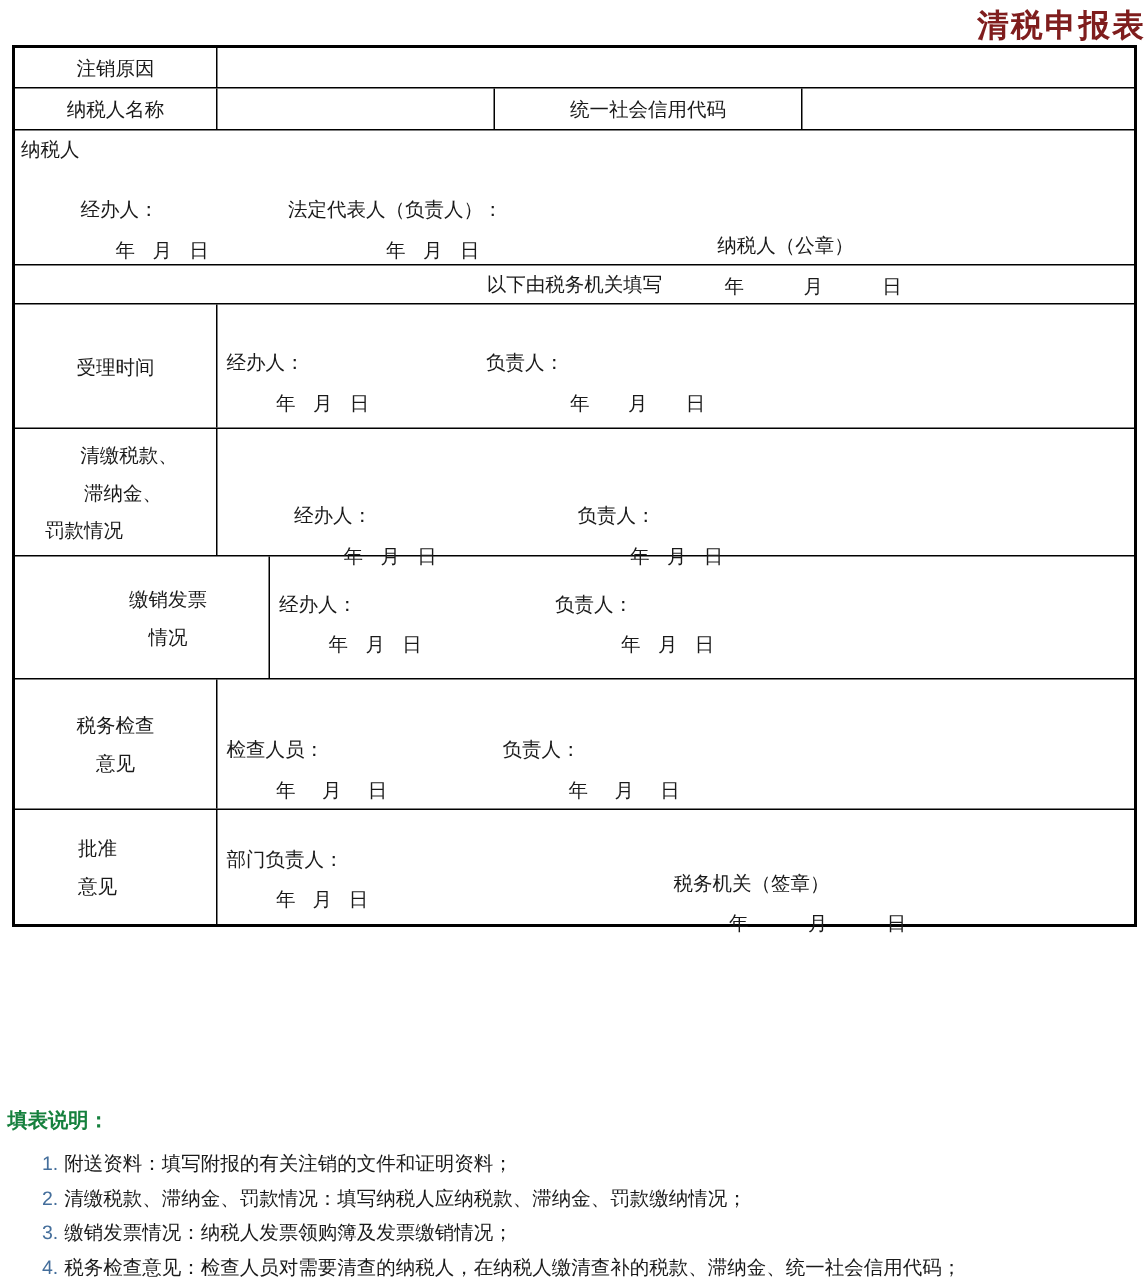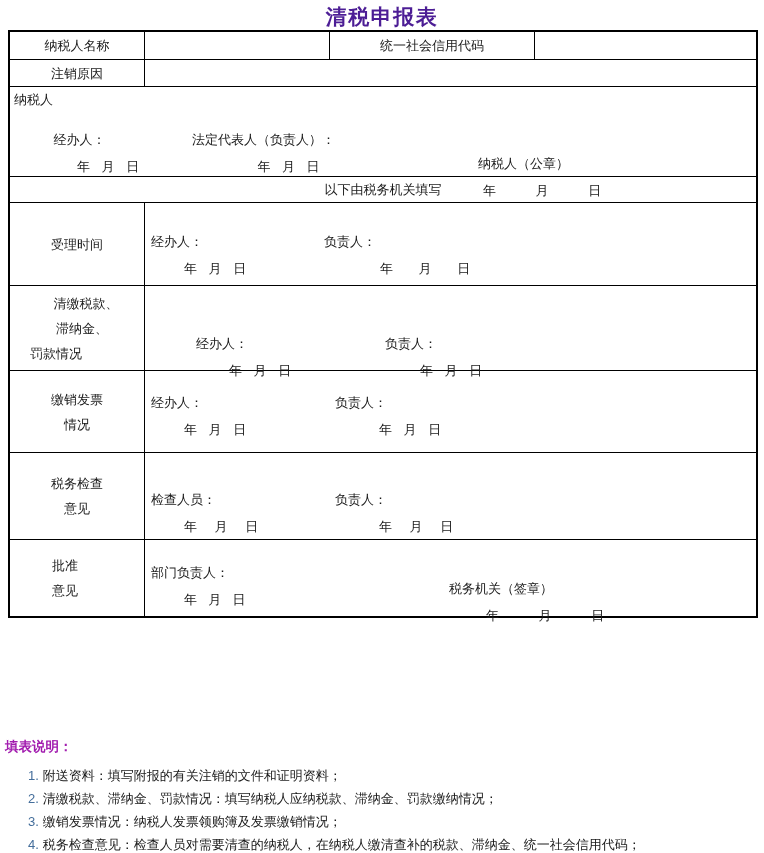--- a/index.html
+++ b/index.html
@@ -6,36 +6,36 @@
   html,body { background:#ffffff; }
   body {
     width:764px; height:853px;
     font-family:"Liberation Sans", sans-serif;
     color:#1a1a1a;
   }
   .page { position:relative; width:764px; height:853px; background:#fff; overflow:hidden; }
 
   .title {
     position:absolute; top:3px; left:0; width:764px;
-    text-align:center; font-size:21px; font-weight:bold; letter-spacing:1.5px; color:#4c1d95;
+    text-align:right; font-size:21px; font-weight:bold; letter-spacing:1.5px; color:#7f1d1d;
   }
 
   .table {
     position:absolute; left:8px; top:30px; width:750px;
     border:2px solid #000; background:#fff;
   }
   .r { display:flex; border-bottom:1px solid #000; }
   .r:last-child { border-bottom:none; }
   .c { border-right:1px solid #000; position:relative; }
   .c:last-child { border-right:none; }
 
   .r1 { height:28px; } .r2 { height:27px; }
   .r3 { height:92px; } .r4 { height:90px;text-align:center; }
   .r5 { height:26px; } .r6 { height:83px; }
-  .r7 { height:85px;gap:45px; } .r8 { height:82px; }
+  .r7 { height:85px;gap:45px; } .r8 { height:82px;padding-left:35px; }
   .r9 { height:87px; } .r10 { height:76px; }
 
   .w135 { width:135px; } .w185 { width:185px; } .w205 { width:205px; } .w300 { width:300px; }
   .flex1 { flex:1; }
 
   .lbl {
     display:flex; flex-direction:column; align-items:center; justify-content:center;
     text-align:center; font-size:13px; line-height:25px; color:#1a1a1a;
   }
   .center { display:flex; align-items:center; justify-content:center; font-size:13px; }
@@ -57,45 +57,45 @@
   .ws36 { word-spacing:36px; }
 
   .sec-label { position:absolute; left:4px; top:4px; font-size:13px; }
 
   .off1 { position:relative; left:9px; }
   .off2 { position:relative; left:5px; }
   .off3 { position:relative; left:-21px; }
   .offL { position:relative; left:-12px; }
 
   .notes { position:absolute; left:5px; top:738px; width:750px; font-size:13px; color:#1a1a1a; }
-  .notes-title { font-weight:bold; font-size:13.5px; color:#a21caf; margin-bottom:8px; }
+  .notes-title { font-weight:bold; font-size:13.5px; color:#15803d; margin-bottom:8px; }
   .note-item { padding-left:23px; line-height:23px; white-space:nowrap; }
   .note-num { color:#446e9b; margin-right:4px; }
 </style>
 </head>
 <body>
 
 <div class="page">
 
   <div class="title">清税申报表</div>
 
   <div class="table">
 
+    <div class="r r2">
+      <div class="c w135 lbl">注销原因</div>
+      <div class="c flex1"></div>
+    </div>
+
     <div class="r r1">
       <div class="c w135 lbl">纳税人名称</div>
       <div class="c w185"></div>
       <div class="c w205 lbl">统一社会信用代码</div>
       <div class="c flex1"></div>
     </div>
 
-    <div class="r r2">
-      <div class="c w135 lbl">注销原因</div>
-      <div class="c flex1"></div>
-    </div>
-
 
     <div class="r r4">
       <div class="c flex1 relcell">
         <div class="sec-label">纳税人</div>
         <div class="blk" style="left:10px; top:44px;">
           <span>经办人：</span>
           <div class="date ws8" style="margin-left:57px;">年 月 日</div>
         </div>
         <div class="blk" style="left:182px; top:44px;">
           <span>法定代表人（负责人）：</span>

